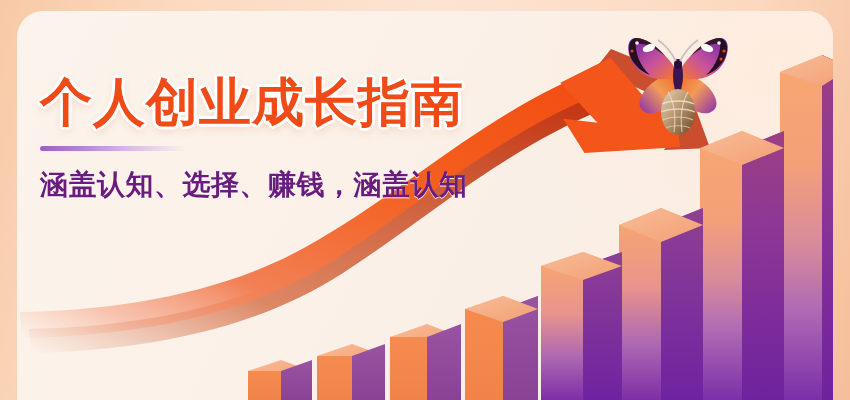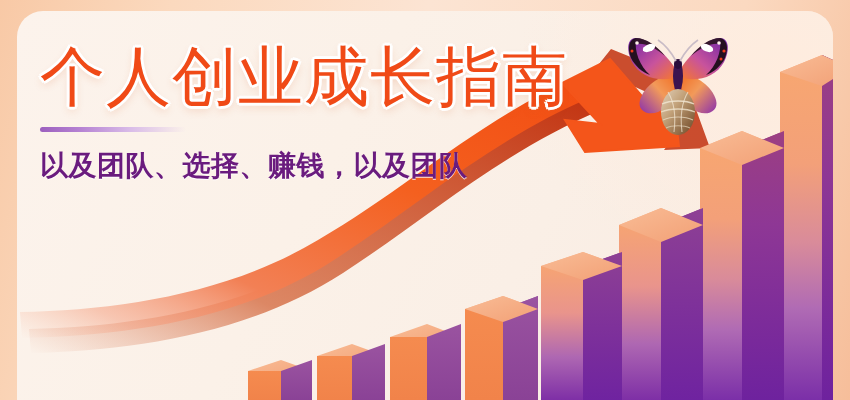--- a/index.html
+++ b/index.html
@@ -20,29 +20,30 @@
     position:absolute;right:-60px;top:-40px;width:380px;height:320px;
     background:radial-gradient(ellipse at 70% 30%,rgba(255,236,222,.95) 0%,rgba(255,240,228,0) 70%);
     pointer-events:none;
   }
   
   .chart{position:absolute;left:0;top:0;width:850px;height:400px;}
   .chart svg{position:absolute;left:0;top:0;}
   
   .textblock{position:absolute;left:40px;top:44px;width:600px;}
   .title{
-    font-size:65px;line-height:1.0;font-weight:400;letter-spacing:1px;
+    font-size:52px;line-height:1.0;font-weight:700;letter-spacing:1px;
     color:#F04A17;white-space:nowrap;
     text-shadow:
       0 0 0 #fff,
       2px 2px 0 rgba(255,255,255,.95), -2px 2px 0 rgba(255,255,255,.95),
       2px -2px 0 rgba(255,255,255,.95), -2px -2px 0 rgba(255,255,255,.95),
       3px 0 0 rgba(255,255,255,.9), -3px 0 0 rgba(255,255,255,.9),
       0 3px 0 rgba(255,255,255,.9), 0 -3px 0 rgba(255,255,255,.9),
       0 4px 9px rgba(214,96,40,.25);
+    margin-top: 32px;
   }
   .divider{
     margin-top:18px;width:146px;height:5px;border-radius:3px;
     background:linear-gradient(90deg,#9C5FBE 0%,#B683D3 28%,#D9BCE8 62%,rgba(231,213,243,0) 100%);
   }
   .subtitle{
     margin-top:14px;font-size:28px;line-height:1.44;font-weight:700;
     color:#6A1B7E;letter-spacing:.5px;
     text-shadow:0 1px 0 rgba(255,255,255,.85);
   }
@@ -274,17 +275,17 @@
         <path d="M44,68 C50,78 52,92 50,108" stroke="#F3E8D6" stroke-width="1.1" fill="none" opacity=".7"></path>
         <path d="M64,68 C58,78 56,92 58,108" stroke="#F3E8D6" stroke-width="1.1" fill="none" opacity=".7"></path>
       </g>
     </svg>
   </div>
 
   <div class="textblock">
     <div class="title">个人创业成长指南</div>
     <div class="divider"></div>
     <div class="subtitle">
-      <div>以及团队、选择、赚钱，以及团队</div>
+      <div>涵盖认知、选择、赚钱，涵盖认知</div>
     </div>
   </div>
 
 </div>
 
 </body></html>

